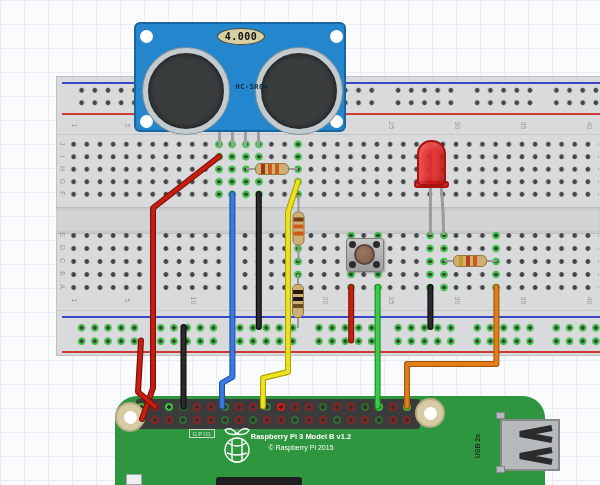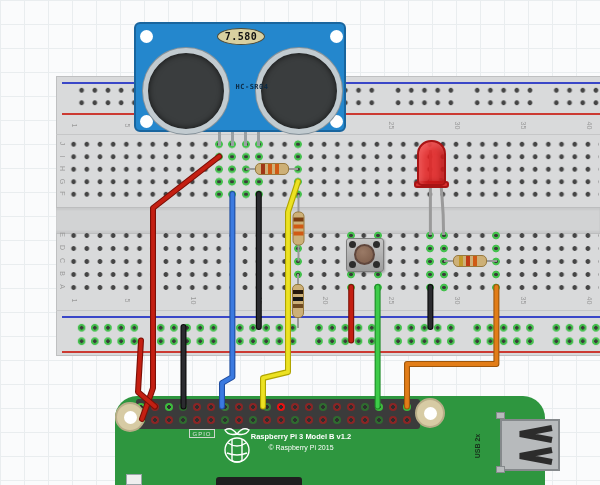--- a/index.html
+++ b/index.html
@@ -253,21 +253,21 @@
         <div class="pinpad" style="left: 254.8px; top: 122px;"></div>
         <div class="pinlabel" style="left: 245.8px; top: 102px;">GND</div>
       </div>
     <div class="sensor">
       <div class="hole" style="left:4px;top:6px;"></div>
       <div class="hole" style="left:194px;top:6px;"></div>
       <div class="hole" style="left:4px;top:91px;"></div>
       <div class="hole" style="left:194px;top:91px;"></div>
       <div class="transducer" style="left:7px;top:24px;"></div>
       <div class="transducer" style="left:120px;top:24px;"></div>
-      <div class="crystal">7.580</div>
+      <div class="crystal">4.000</div>
       <div class="sensor-name">HC-SR04</div>
     </div>
   </div>
 
   <svg class="overlay" id="wires" width="600" height="485">
       <g>
         <path d="M219.2,156.5 L153,208 L153,388 L142,419" fill="none" stroke="#7c0f06" stroke-width="6" stroke-linecap="round" stroke-linejoin="round"></path>
         <path d="M219.2,156.5 L153,208 L153,388 L142,419" fill="none" stroke="#c41f12" stroke-width="3.8" stroke-linecap="round" stroke-linejoin="round"></path>
       </g>
       <g>

